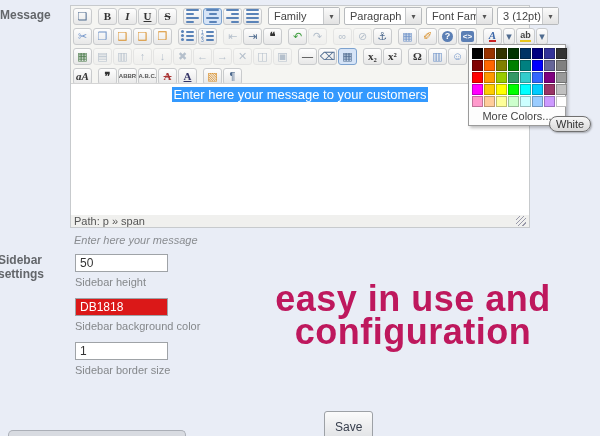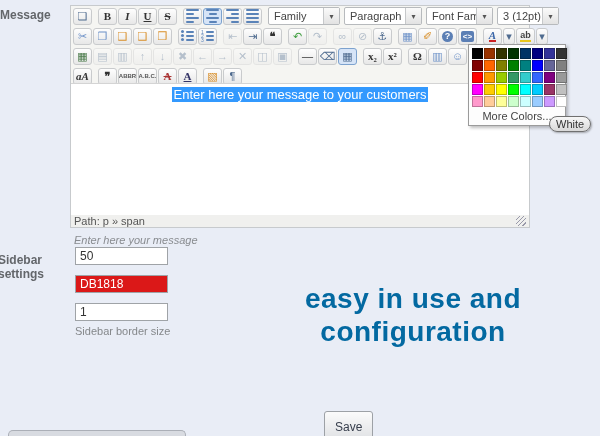--- a/index.html
+++ b/index.html
@@ -68,28 +68,28 @@
   #cpanel{position:absolute;left:468px;top:44px;width:98px;background:#fdfdfd;border:1px solid #9b9b9b;
           box-shadow:2px 2px 3px rgba(0,0,0,.25);z-index:20;box-sizing:border-box;padding:3px 2px 1px;}
   #swatches{display:grid;grid-template-columns:repeat(8,1fr);gap:1px;padding:0 1px;}
   .sw{width:9px;height:9px;border:1px solid rgba(0,0,0,.25);cursor:pointer;}
   #morecolors{text-align:center;font-size:11px;color:#444;padding:3px 0 2px;cursor:pointer;}
   #tooltip{position:absolute;left:549px;top:116px;z-index:30;font-size:11px;color:#333;
            background:linear-gradient(#f7f7f7,#d9d9d9);border:1px solid #707070;border-radius:8px;
            padding:1px 6px;box-shadow:1px 1px 2px rgba(0,0,0,.3);}
 
   
-  .fieldcol{position:absolute;left:75px;top:246px;width:180px;}
+  .fieldcol{position:absolute;left:75px;top:253px;width:180px;}
   .fld{margin-bottom:9px;}
   .fld input{width:93px;height:18px;border:1px solid #9fa3a7;font-size:12px;padding:0 4px;
              font-family:"Liberation Sans",sans-serif;box-sizing:border-box;}
   .fld .flabel{font-size:11px;color:#85888b;margin:4px 0 0;}
 
   #tagline{position:absolute;left:248px;top:282px;width:330px;text-align:center;
-           font-size:28px;line-height:33px;font-weight:bold;color:#0369a1;letter-spacing:.5px;}
+           font-size:36px;line-height:33px;font-weight:bold;color:#be185d;letter-spacing:.5px;}
 
   #savebtn{position:absolute;left:324px;top:411px;height:32px;padding:0 10px;font-size:12px;color:#39404e;
            border:1px solid #9da1a6;border-radius:3px;background:linear-gradient(#fbfbfb,#dddfe2);
            font-family:"Liberation Sans",sans-serif;cursor:pointer;}
 
   #bottomstrip{position:absolute;left:8px;top:430px;width:178px;height:8px;background:#d8dbe1;
                border:1px solid #abafb7;border-bottom:none;border-radius:5px 5px 0 0;box-sizing:border-box;}
 </style>
 </head>
 <body>
@@ -417,22 +417,22 @@
         <span class="sw" style="background: rgb(204, 153, 255);"></span>
         <span class="sw" style="background: rgb(255, 255, 255);"></span>
       </div>
     <div id="morecolors">More Colors...</div>
   </div>
   <div id="tooltip">White</div>
 
   <div class="rowlabel" style="left:-2px;top:253px;width:68px;text-align:left;">Sidebar settings</div>
 
   <div class="fieldcol">
-      <div class="fld"><input value="50" style="background: rgb(255, 255, 255); color: rgb(51, 51, 51);"></div>
-      <div class="fld"><input value="DB1818" style="background: rgb(219, 24, 24); color: rgb(255, 255, 255);"></div>
+      <div class="fld"><input value="50" style="background: rgb(255, 255, 255); color: rgb(51, 51, 51);"><div class="flabel">Sidebar height</div></div>
+      <div class="fld"><input value="DB1818" style="background: rgb(219, 24, 24); color: rgb(255, 255, 255);"><div class="flabel">Sidebar background color</div></div>
       <div class="fld"></div>
       <div class="fld"><input value="1" style="background: rgb(255, 255, 255); color: rgb(51, 51, 51);"><div class="flabel">Sidebar border size</div></div>
     </div>
 
   <div id="tagline">
     <div>easy in use and</div>
     <div>configuration</div>
   </div>
 
   <button id="savebtn">Save</button>

